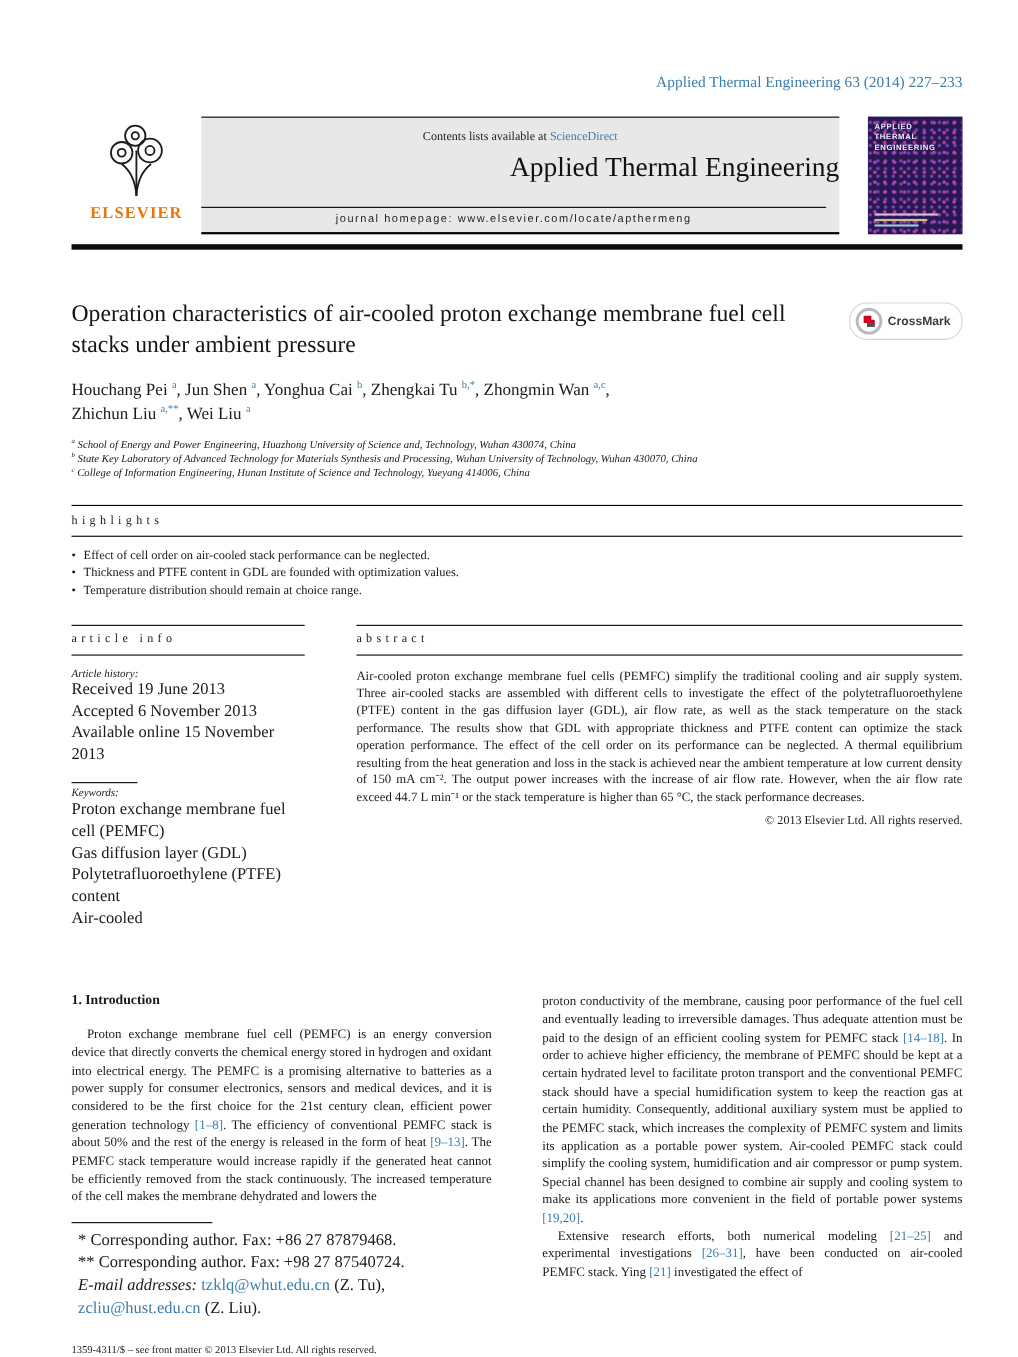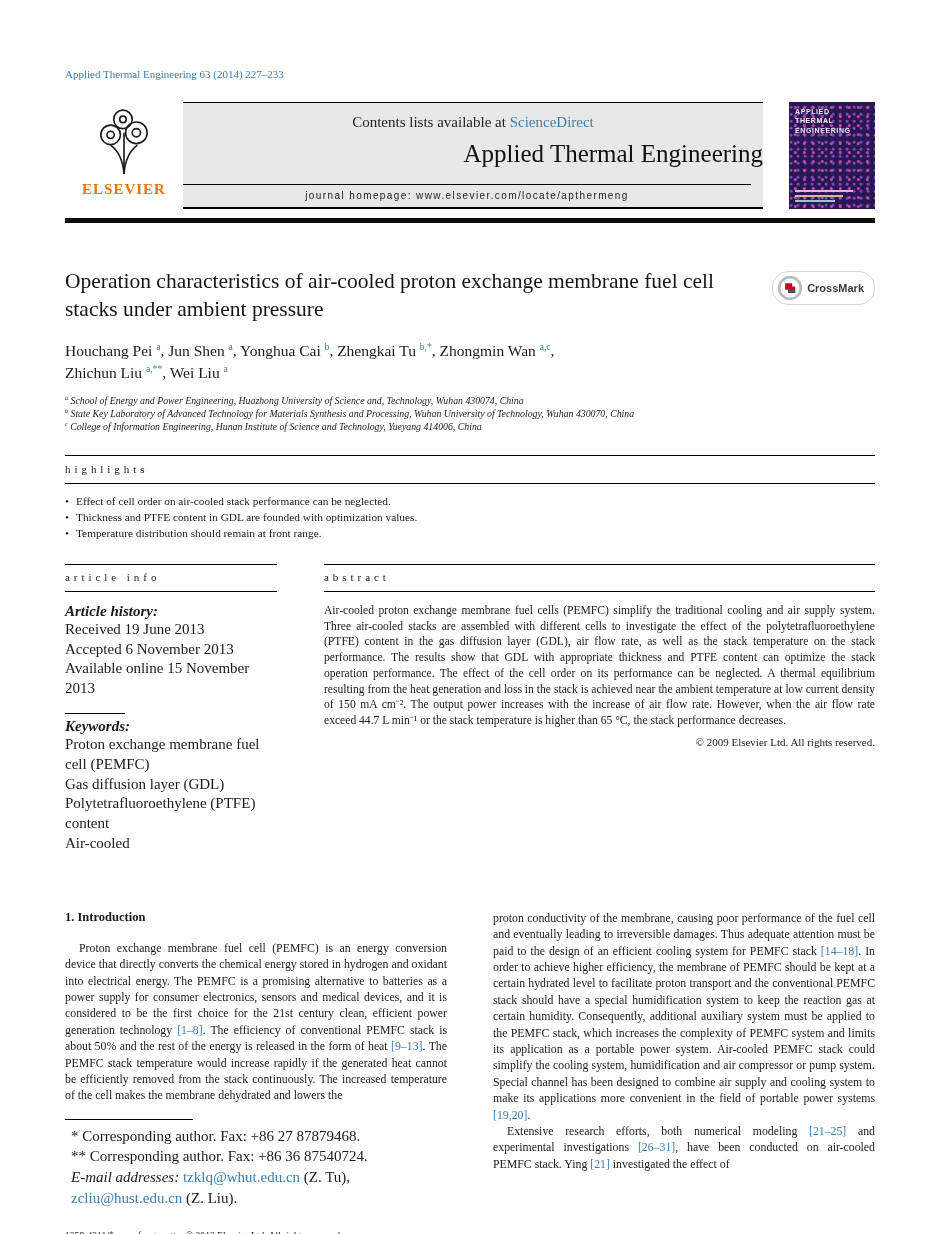--- a/index.html
+++ b/index.html
@@ -11,41 +11,41 @@
   html, body { background: #fff; }
   body {
     width: 925px; height: 1234px; overflow: hidden;
     font-family: "Liberation Serif", serif;
     color: var(--ink);
   }
   .page { padding: 0 50px 0 65px; }
 
   
   .citation {
-    padding-top: 68px; text-align: left;
-    font-size: 11px; color: var(--teal);
+    padding-top: 68px; text-align: right;
+    font-size: 14px; color: var(--teal);
   }
 
   
   .header { display: flex; margin-top: 22px; height: 107px; }
   .logo {
     width: 118px; display: flex; flex-direction: column;
     align-items: center; justify-content: flex-start; padding-top: 2px;
   }
   .logo-text {
     font-size: 15px; font-weight: bold; color: var(--orange);
     letter-spacing: 1px; margin-top: 1px;
   }
   .header-box {
     flex: 1; background: #e8e8e8;
     border-top: 1px solid #000; border-bottom: 2px solid #000;
     text-align: center; position: relative; margin-right: 26px;
     padding-top: 11px;
   }
-  .contents-line { font-size: 15px; color: #222; font-family: Liberation Serif, serif; }
+  .contents-line { font-size: 11px; color: #222; font-family: Liberation Serif, serif; }
   .contents-line .sd { color: var(--teal); }
   .journal-title { font-size: 25px; margin-top: 9px; color: #111; text-align: right; }
   .homepage-line {
     position: absolute; left: 0; right: 12px; bottom: 0;
     border-top: 1px solid #000; padding: 5px 0 6px;
     font-size: 10px; letter-spacing: 1.4px; color: #222;
     font-family: "Liberation Sans", sans-serif;
   }
   .cover {
     width: 86px; height: 107px; position: relative; overflow: hidden;
@@ -102,21 +102,21 @@
   .hl-list li::before { content: "\2022"; position: absolute; left: 0; }
 
   
   .ia-row { display: flex; margin-top: 22px; }
   .ia-left { width: 212px; flex: 0 0 212px; border-top: 1px solid #000; margin-right: 47px; }
   .ia-right { flex: 1; border-top: 1px solid #000; }
   .ia-heading {
     border-bottom: 1px solid #000; padding: 6px 0 8px; margin-bottom: 11px;
     font-size: 11px; white-space: pre; letter-spacing: .6px;
   }
-  .info-label { font-style: italic; font-size: 15px; font-weight: bold; }
+  .info-label { font-style: italic; font-size: 10px; }
   .info-lines div { font-size: 15px; line-height: 1.32; }
   .kw-sep { border-top: 1px solid #000; width: 60px; margin: 14px 0 4px; }
   .abstract-text { font-size: 11.6px; line-height: 1.36; text-align: justify; }
   .abstract-copyright { text-align: right; font-size: 11px; margin-top: 7px; }
 
   
   .body-cols { display: flex; gap: 46px; margin-top: 56px; }
   .col { flex: 1; min-width: 0; }
   .sec-heading { font-size: 12.5px; font-weight: bold; margin-bottom: 15px; }
   .body-para { font-size: 11.8px; line-height: 1.39; text-align: justify; }
@@ -202,21 +202,21 @@
       <div><sup class="affsup">a</sup> School of Energy and Power Engineering, Huazhong University of Science and, Technology, Wuhan 430074, China</div>
       <div><sup class="affsup">b</sup> State Key Laboratory of Advanced Technology for Materials Synthesis and Processing, Wuhan University of Technology, Wuhan 430070, China</div>
       <div><sup class="affsup">c</sup> College of Information Engineering, Hunan Institute of Science and Technology, Yueyang 414006, China</div>
     </div>
 
   <div class="hl-block">
     <div class="hl-heading">h i g h l i g h t s</div>
     <ul class="hl-list">
         <li>Effect of cell order on air-cooled stack performance can be neglected.</li>
         <li>Thickness and PTFE content in GDL are founded with optimization values.</li>
-        <li>Temperature distribution should remain at front range.</li>
+        <li>Temperature distribution should remain at choice range.</li>
       </ul>
   </div>
 
   <div class="ia-row">
     <div class="ia-left">
       <div class="ia-heading">a r t i c l e   i n f o</div>
       <div class="info-label">Article history:</div>
       <div class="info-lines">
           <div>Received 19 June 2013</div>
           <div>Accepted 6 November 2013</div>
@@ -227,33 +227,33 @@
       <div class="info-lines">
           <div>Proton exchange membrane fuel cell (PEMFC)</div>
           <div>Gas diffusion layer (GDL)</div>
           <div>Polytetrafluoroethylene (PTFE) content</div>
           <div>Air-cooled</div>
         </div>
     </div>
     <div class="ia-right">
       <div class="ia-heading">a b s t r a c t</div>
       <p class="abstract-text">Air-cooled proton exchange membrane fuel cells (PEMFC) simplify the traditional cooling and air supply system. Three air-cooled stacks are assembled with different cells to investigate the effect of the polytetrafluoroethylene (PTFE) content in the gas diffusion layer (GDL), air flow rate, as well as the stack temperature on the stack performance. The results show that GDL with appropriate thickness and PTFE content can optimize the stack operation performance. The effect of the cell order on its performance can be neglected. A thermal equilibrium resulting from the heat generation and loss in the stack is achieved near the ambient temperature at low current density of 150 mA cm⁻². The output power increases with the increase of air flow rate. However, when the air flow rate exceed 44.7 L min⁻¹ or the stack temperature is higher than 65 °C, the stack performance decreases.</p>
-      <div class="abstract-copyright">© 2009 Elsevier Ltd. All rights reserved.</div>
+      <div class="abstract-copyright">© 2013 Elsevier Ltd. All rights reserved.</div>
     </div>
   </div>
 
   <div class="body-cols">
     <div class="col">
       <h2 class="sec-heading">1. Introduction</h2>
       <p class="body-para indent"><span>Proton exchange membrane fuel cell (PEMFC) is an energy conversion device that directly converts the chemical energy stored in hydrogen and oxidant into electrical energy. The PEMFC is a promising alternative to batteries as a power supply for consumer electronics, sensors and medical devices, and it is considered to be the first choice for the 21st century clean, efficient power generation technology </span><span class="ref">[1–8]</span><span>. The efficiency of conventional PEMFC stack is about 50% and the rest of the energy is released in the form of heat </span><span class="ref">[9–13]</span><span>. The PEMFC stack temperature would increase rapidly if the generated heat cannot be efficiently removed from the stack continuously. The increased temperature of the cell makes the membrane dehydrated and lowers the</span></p>
 
       <div class="footnotes">
         <div class="fn-rule"></div>
         <div class="fn-line">* Corresponding author. Fax: +86 27 87879468.</div>
-        <div class="fn-line">** Corresponding author. Fax: +86 36 87540724.</div>
+        <div class="fn-line">** Corresponding author. Fax: +98 27 87540724.</div>
         <div class="fn-line"><span class="it">E-mail addresses: </span><span class="email">tzklq@whut.edu.cn</span><span> (Z. Tu), </span><span class="email">zcliu@hust.edu.cn</span><span> (Z. Liu).</span></div>
       </div>
 
       <div class="bottom-matter">
         <div>1359-4311/$ – see front matter © 2013 Elsevier Ltd. All rights reserved.</div>
         <a class="doi">http://dx.doi.org/10.1016/j.applthermaleng.2013.11.012</a>
       </div>
     </div>
 
     <div class="col">

